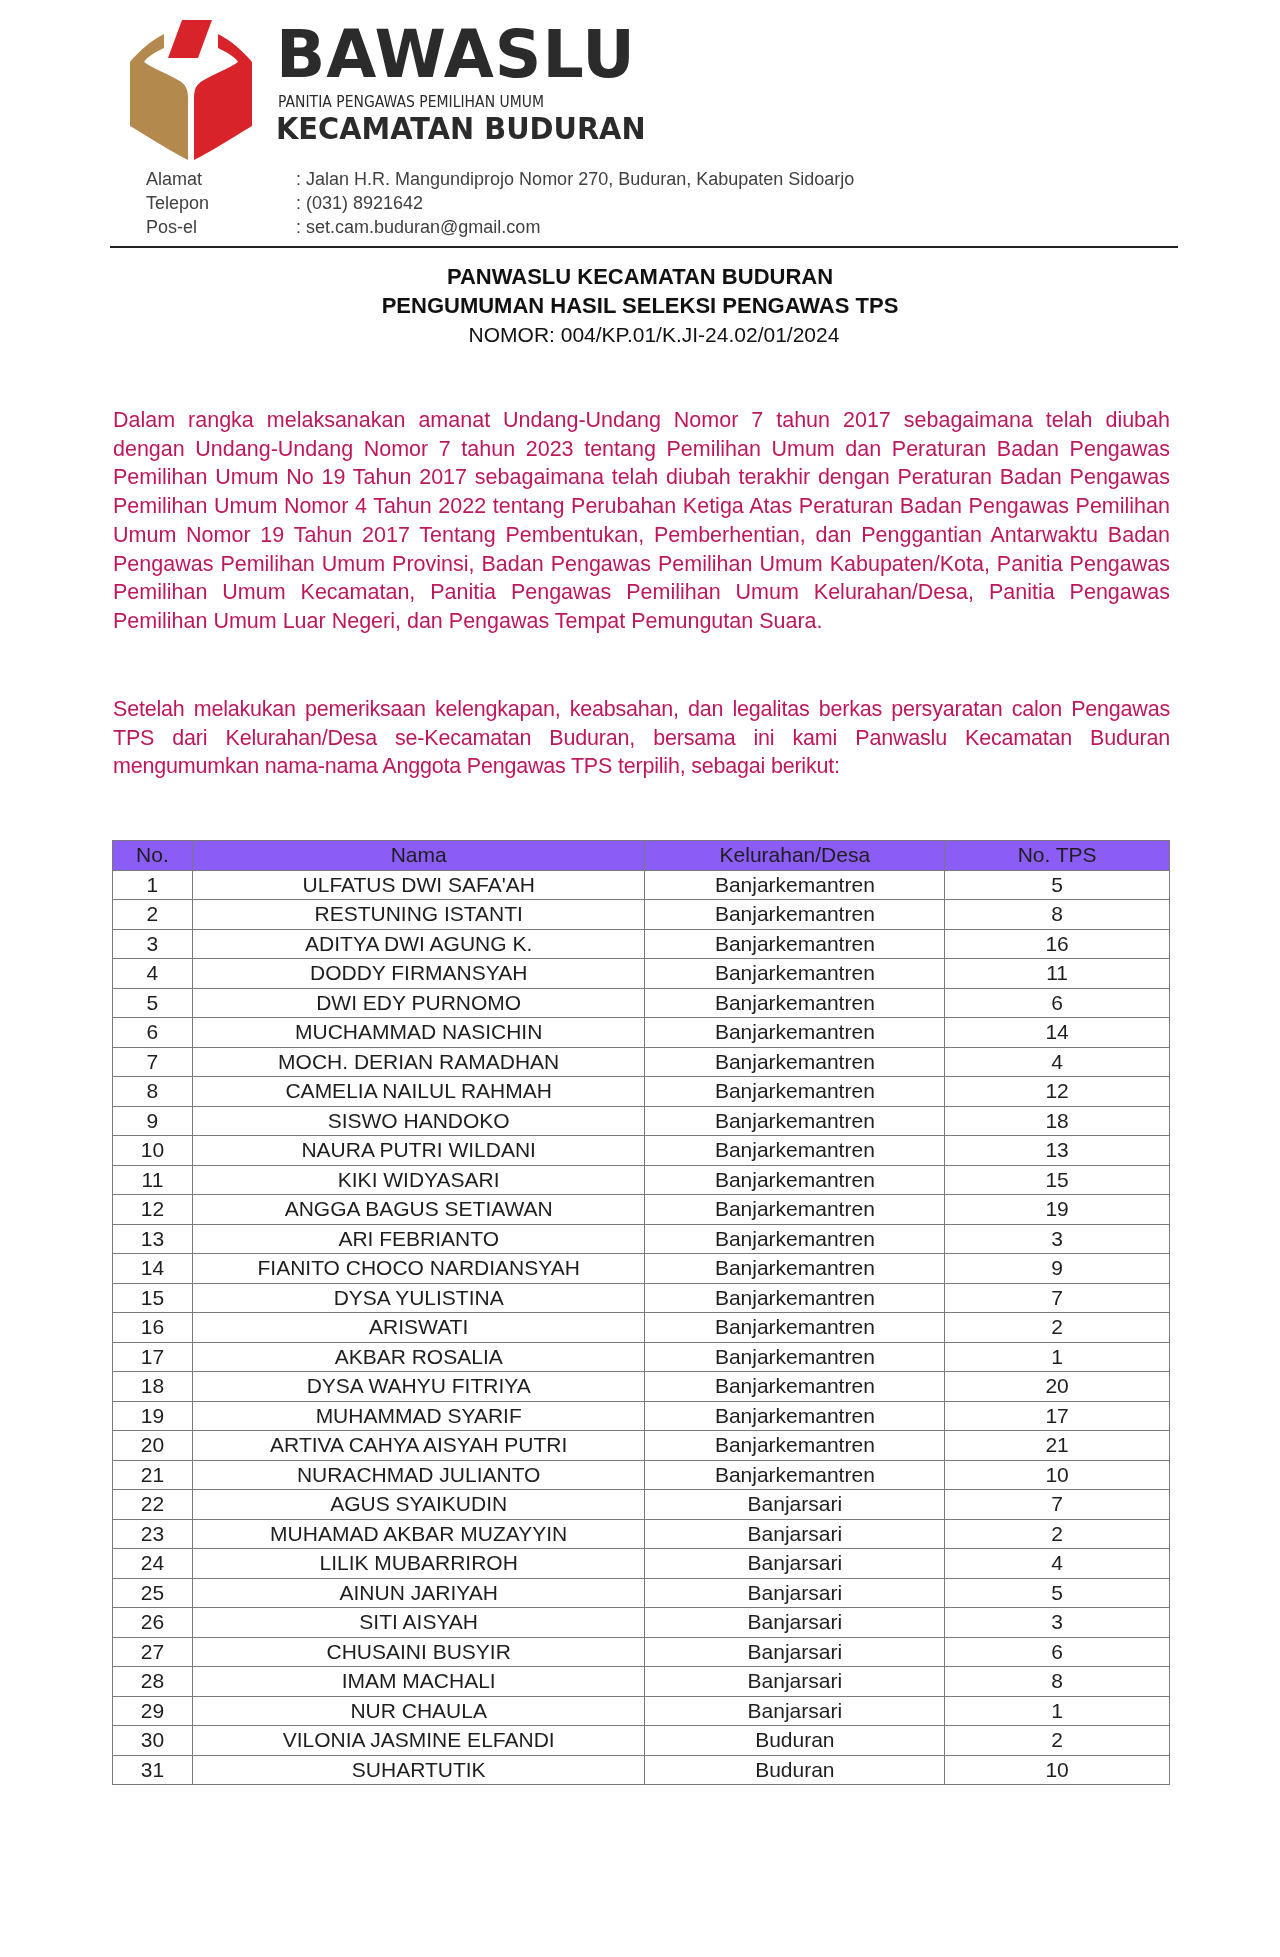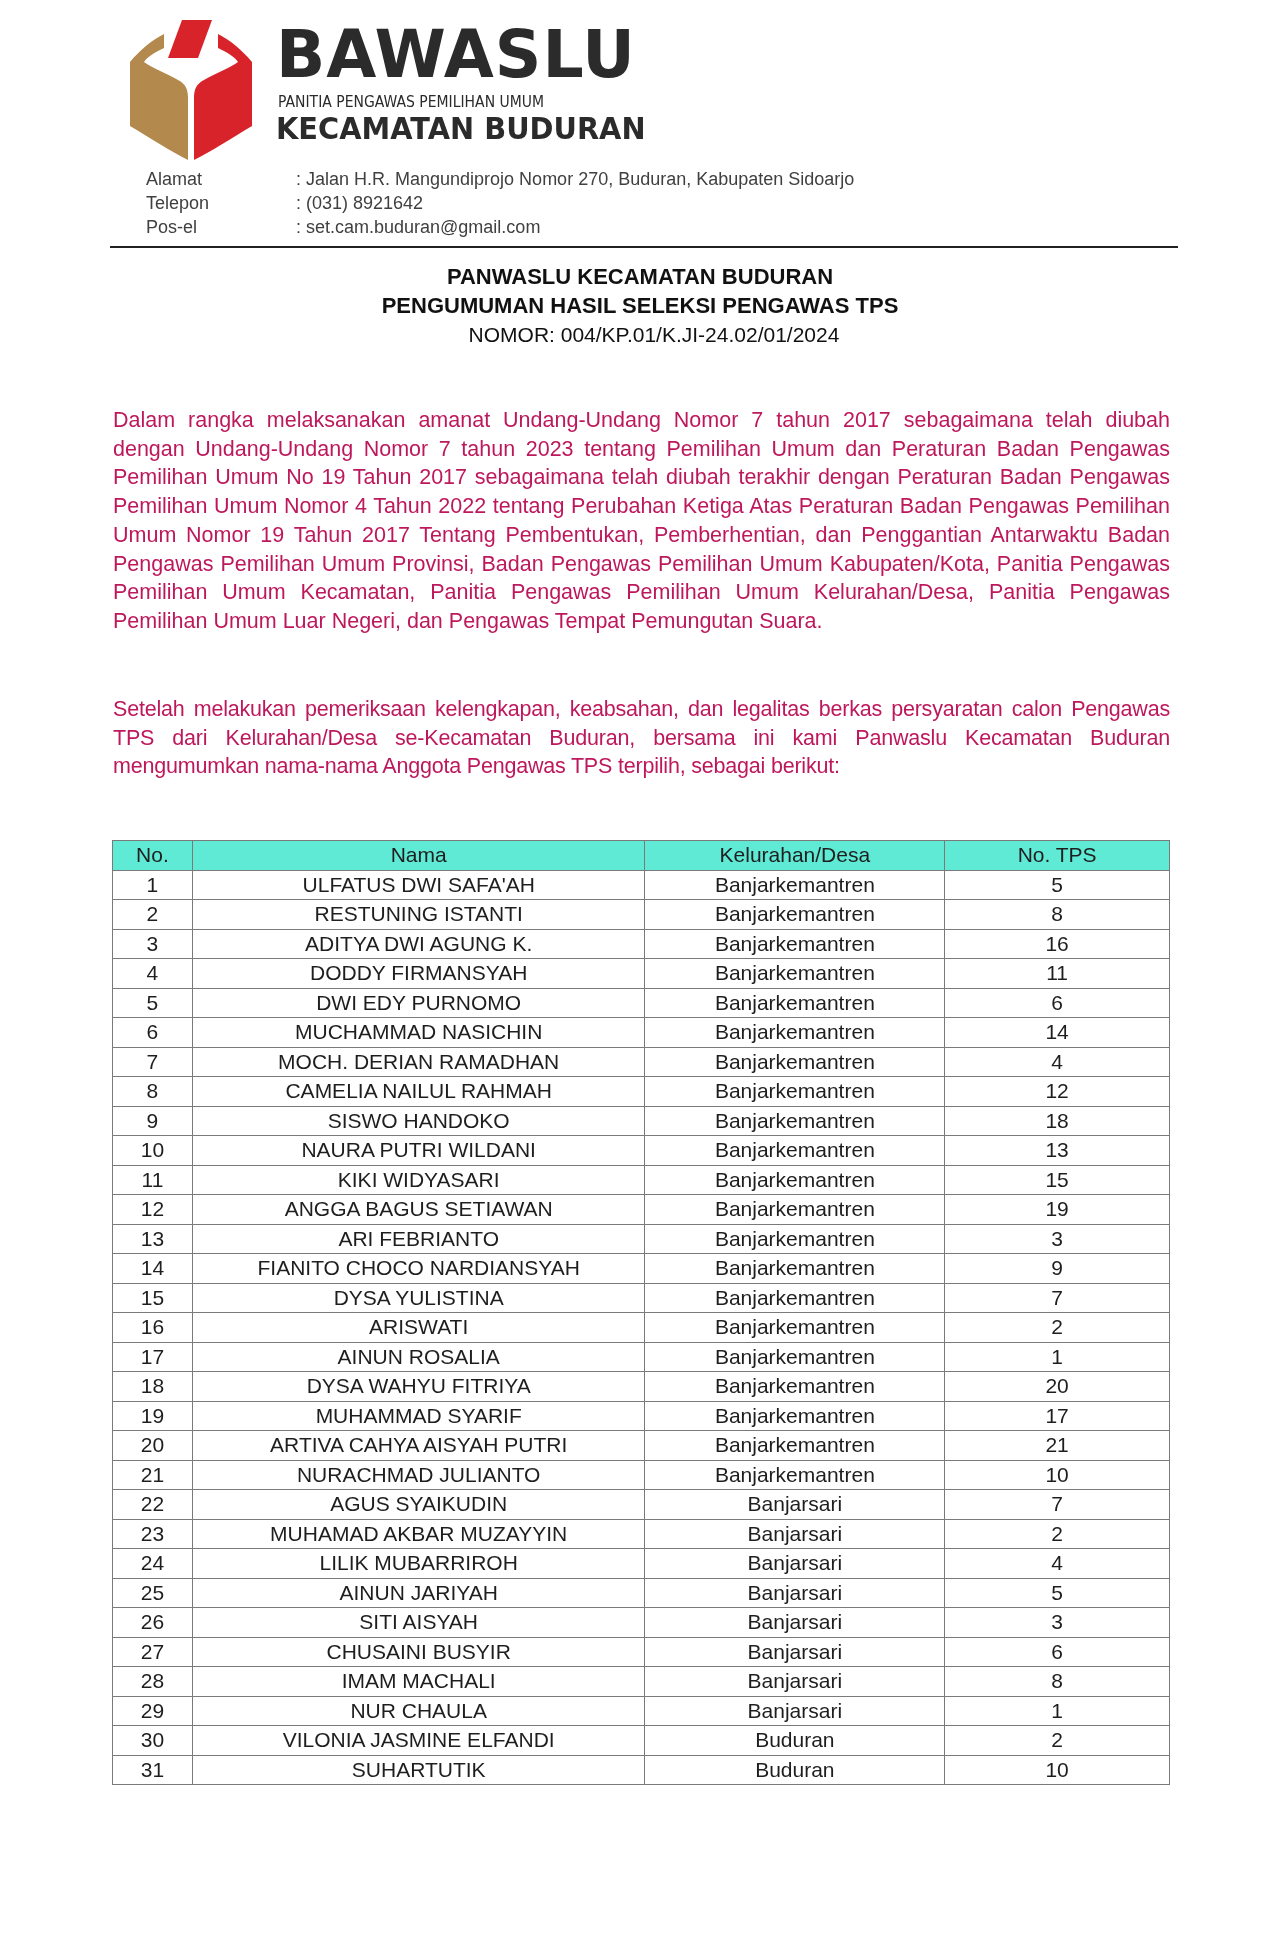--- a/index.html
+++ b/index.html
@@ -14,21 +14,21 @@
   .contact .lbl { width:150px; }
   .rule { position:absolute; left:110px; top:246px; width:1068px; height:2px; background:#222; }
   .title-block { position:absolute; left:0; top:262px; width:1280px; text-align:center; }
   .title-block .t1, .title-block .t2 { font-weight:bold; font-size:22px; line-height:29px; color:#111; }
   .title-block .t3 { font-size:21px; line-height:29px; color:#111;padding-left:28px; }
   .para { position:absolute; left:113px; width:1057px; font-size:21.5px; line-height:28.7px; text-align:justify; color:#be185d; }
   .p1 { top:406px; }
   .p2 { top:695px; letter-spacing:-0.2px; }
   table.tps { position:absolute; left:112px; top:840px; width:1058px; border-collapse:collapse; font-size:21px; color:#1e1e1e; }
   table.tps th, table.tps td { border:1.5px solid #7a7a7a; text-align:center; padding:0; height:28.5px; line-height:28px; }
-  table.tps th { background:#5eead4; font-weight:normal; }
+  table.tps th { background:#8b5cf6; font-weight:normal; }
   col.c-no { width:80px; } col.c-name { width:453px; } col.c-desa { width:300px; } col.c-tps { width:225px; }
 </style>
 </head>
 <body>
 
 <div class="letterhead">
   <svg class="logo" viewBox="0 0 150 146">
     <polygon points="60,6 90,6 76,44 46,44" fill="#d8232a"></polygon>
     <path d="M42,20 L42,34 C34,38 26,42 22,48 C30,54 46,60 56,66 C64,70 66,76 66,84 L66,146 C50,138 28,124 8,112 L8,48 C18,36 30,26 42,20 Z" fill="#b3894e"></path>
     <path d="M96,20 L96,34 C104,38 112,42 116,48 C108,54 92,60 82,66 C74,70 72,76 72,84 L72,146 C88,138 110,124 130,112 L130,48 C120,36 108,26 96,20 Z" fill="#d8232a"></path>
@@ -169,21 +169,21 @@
         <td>7</td>
       </tr>
       <tr>
         <td>16</td>
         <td>ARISWATI</td>
         <td>Banjarkemantren</td>
         <td>2</td>
       </tr>
       <tr>
         <td>17</td>
-        <td>AINUN ROSALIA</td>
+        <td>AKBAR ROSALIA</td>
         <td>Banjarkemantren</td>
         <td>1</td>
       </tr>
       <tr>
         <td>18</td>
         <td>DYSA WAHYU FITRIYA</td>
         <td>Banjarkemantren</td>
         <td>20</td>
       </tr>
       <tr>

